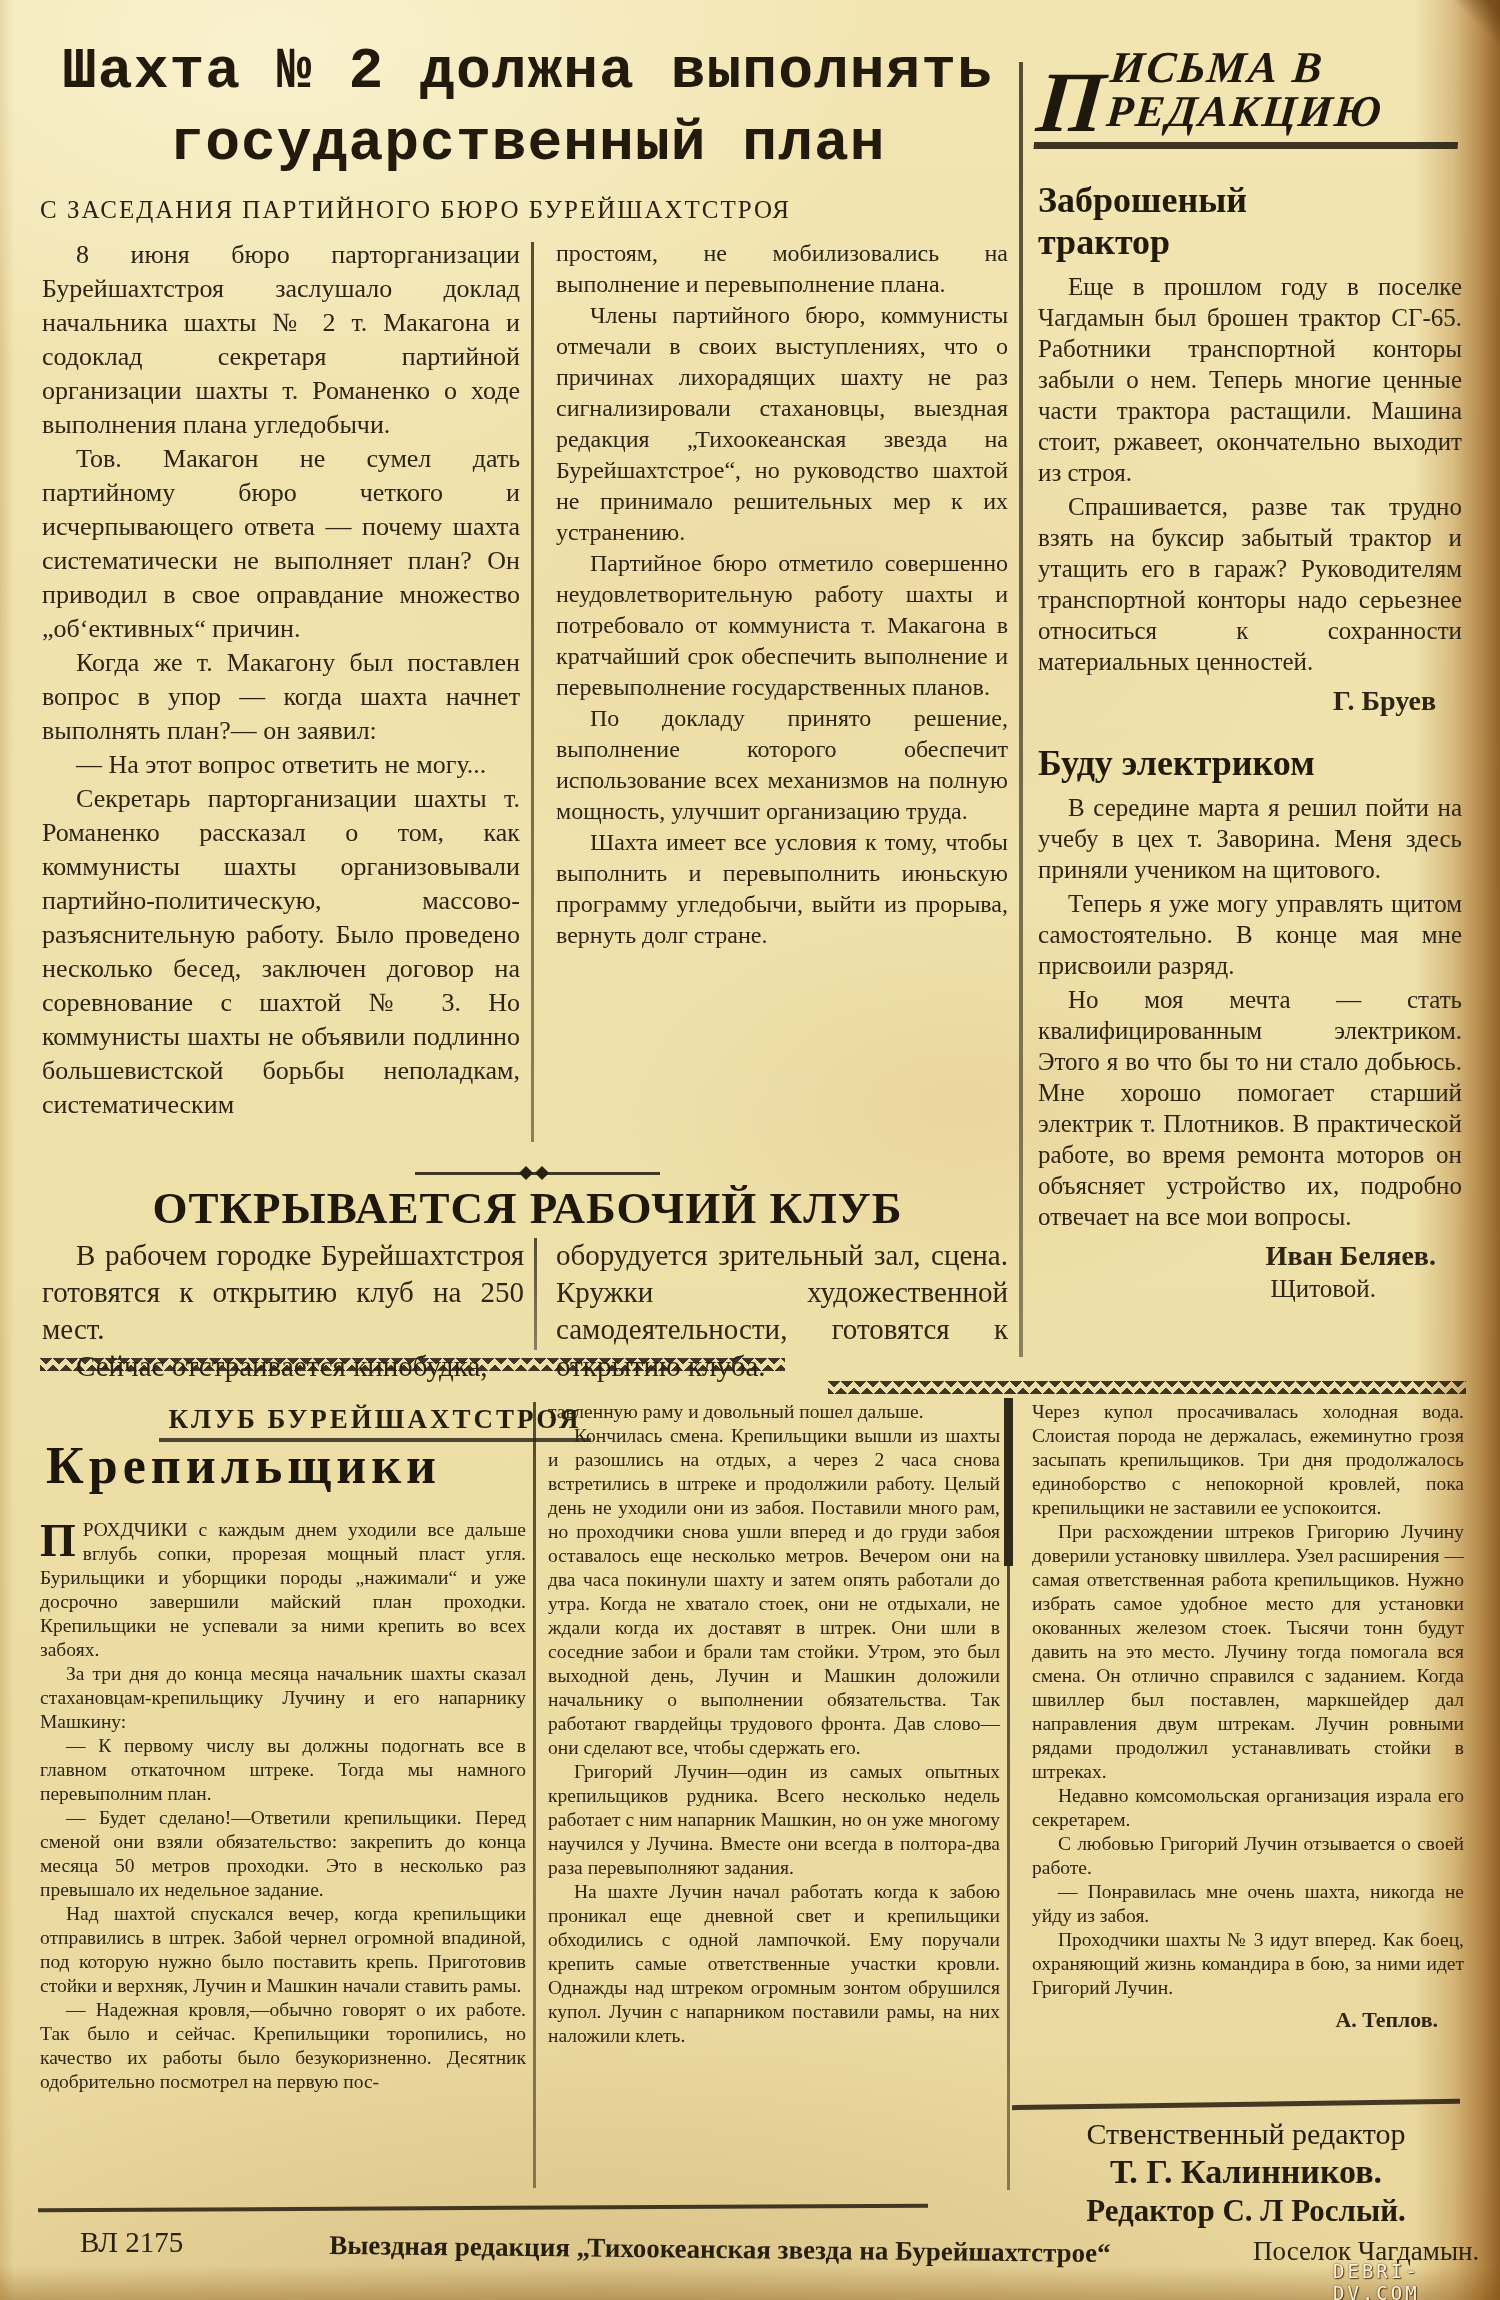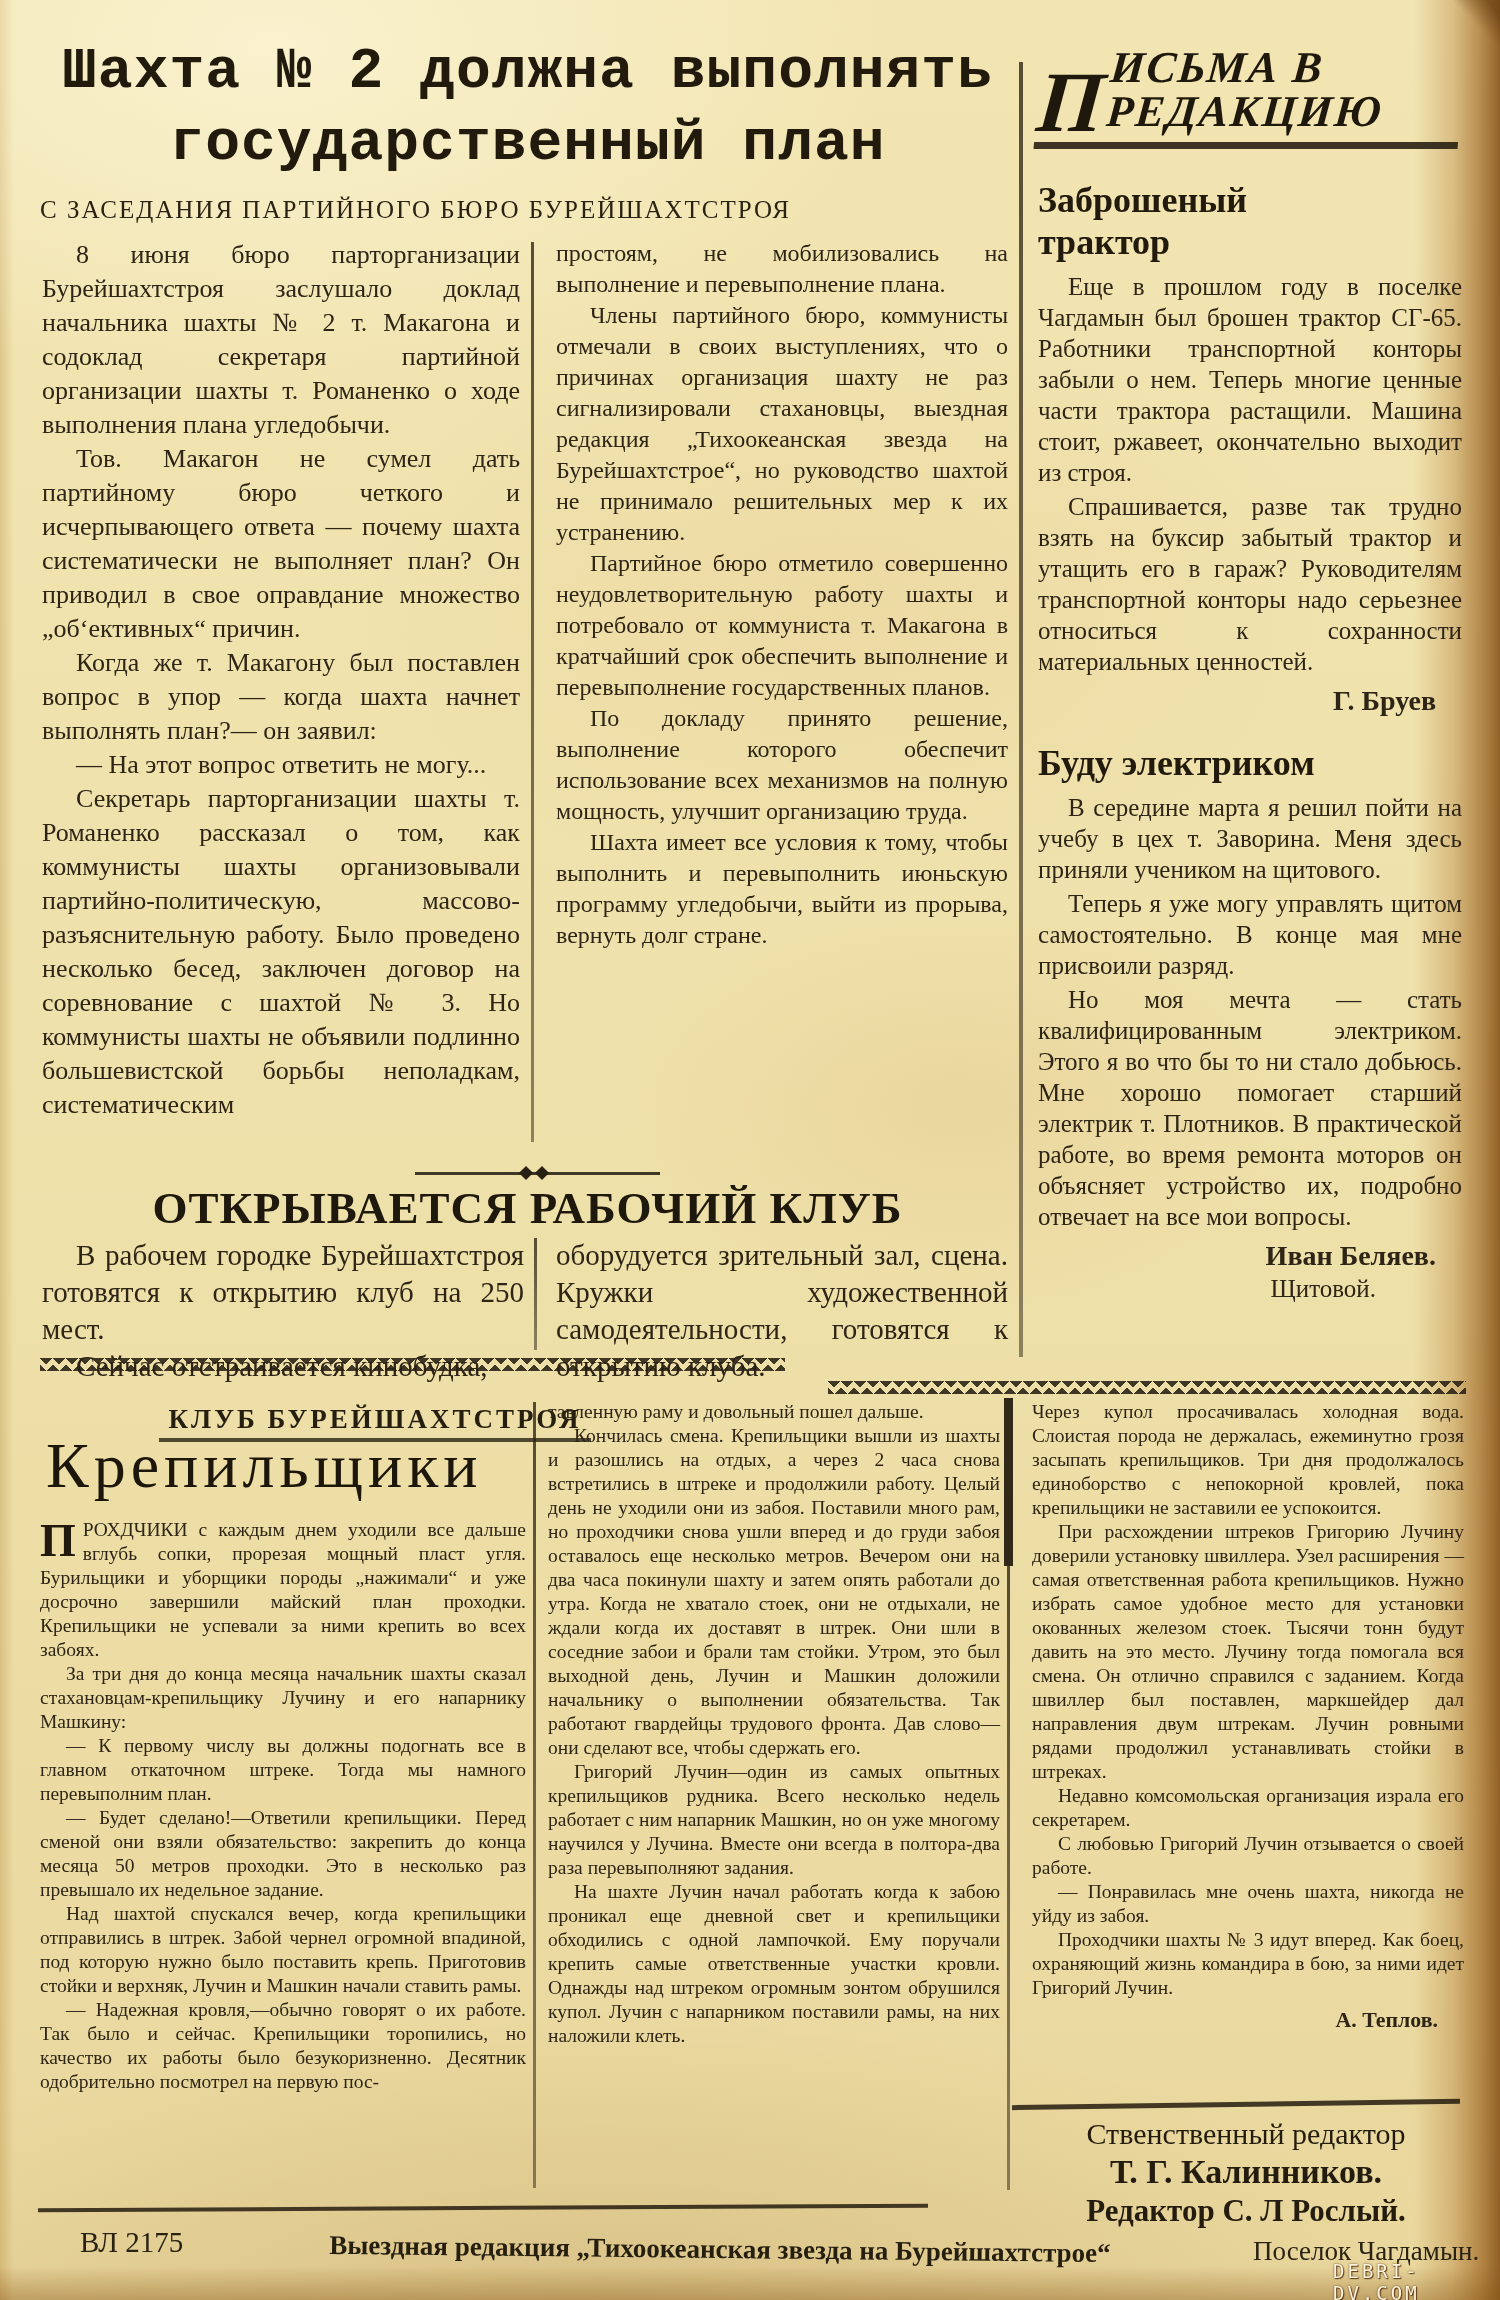--- a/index.html
+++ b/index.html
@@ -94,21 +94,21 @@
   .zz-right{left:828px;top:1381px;width:638px;}
 
   
   .kicker-wrap{left:40px;top:1404px;width:670px;text-align:center;}
   .kicker{
     display:inline-block;font-size:27px;font-weight:bold;letter-spacing:3px;color:#261f10;
     border-bottom:4px solid rgba(39,32,19,0.8);padding:0 10px 3px;
   }
   .people-title{
     left:46px;top:1424px;width:640px;
-    font-size:64px;line-height:84px;font-weight:normal;letter-spacing:5px;color:#1d160a;
+    font-size:52px;line-height:84px;font-weight:bold;letter-spacing:5px;color:#1d160a;
   }
   .bot{font-size:19.5px;line-height:24px;}
   .bot p{text-indent:26px;}
   .bot p.noind{text-indent:0;}
   .colA{left:40px;top:1518px;width:486px;}
   .colB{left:548px;top:1400px;width:452px;}
   .colC{left:1032px;top:1400px;width:432px;}
   .dropcap{
     float:left;font-size:46px;line-height:40px;font-weight:bold;color:#211a0d;
     margin:3px 7px 0 0;
@@ -170,21 +170,21 @@
 
   <div class="abs top-col1">
     <p>8 июня бюро парторганизации Бурейшахтстроя заслушало доклад начальника шахты № 2 т. Макагона и содоклад секретаря партийной организации шахты т. Романенко о ходе выполнения плана угледобычи.</p>
     <p>Тов. Макагон не сумел дать партийному бюро четкого и исчерпывающего ответа — почему шахта систематически не выполняет план? Он приводил в свое оправдание множество „об‘ективных“ причин.</p>
     <p>Когда же т. Макагону был поставлен вопрос в упор — когда шахта начнет выполнять план?— он заявил:</p>
     <p>— На этот вопрос ответить не могу...</p>
     <p>Секретарь парторганизации шахты т. Романенко рассказал о том, как коммунисты шахты организовывали партийно-политическую, массово-разъяснительную работу. Было проведено несколько бесед, заключен договор на соревнование с шахтой № 3. Но коммунисты шахты не объявили подлинно большевистской борьбы неполадкам, систематическим</p>
   </div>
   <div class="abs top-col2">
     <p class="noind">простоям, не мобилизовались на выполнение и перевыполнение плана.</p>
-    <p>Члены партийного бюро, коммунисты отмечали в своих выступлениях, что о причинах организация шахту не раз сигнализировали стахановцы, выездная редакция „Тихоокеанская звезда на Бурейшахтстрое“, но руководство шахтой не принимало решительных мер к их устранению.</p>
+    <p>Члены партийного бюро, коммунисты отмечали в своих выступлениях, что о причинах лихорадящих шахту не раз сигнализировали стахановцы, выездная редакция „Тихоокеанская звезда на Бурейшахтстрое“, но руководство шахтой не принимало решительных мер к их устранению.</p>
     <p>Партийное бюро отметило совершенно неудовлетворительную работу шахты и потребовало от коммуниста т. Макагона в кратчайший срок обеспечить выполнение и перевыполнение государственных планов.</p>
     <p>По докладу принято решение, выполнение которого обеспечит использование всех механизмов на полную мощность, улучшит организацию труда.</p>
     <p>Шахта имеет все условия к тому, чтобы выполнить и перевыполнить июньскую программу угледобычи, выйти из прорыва, вернуть долг стране.</p>
   </div>
 
   <div class="abs diamond-div">
       <i class="d1"></i>
       <i class="d2"></i>
     </div>
   <div class="abs club-title">ОТКРЫВАЕТСЯ РАБОЧИЙ КЛУБ</div>

